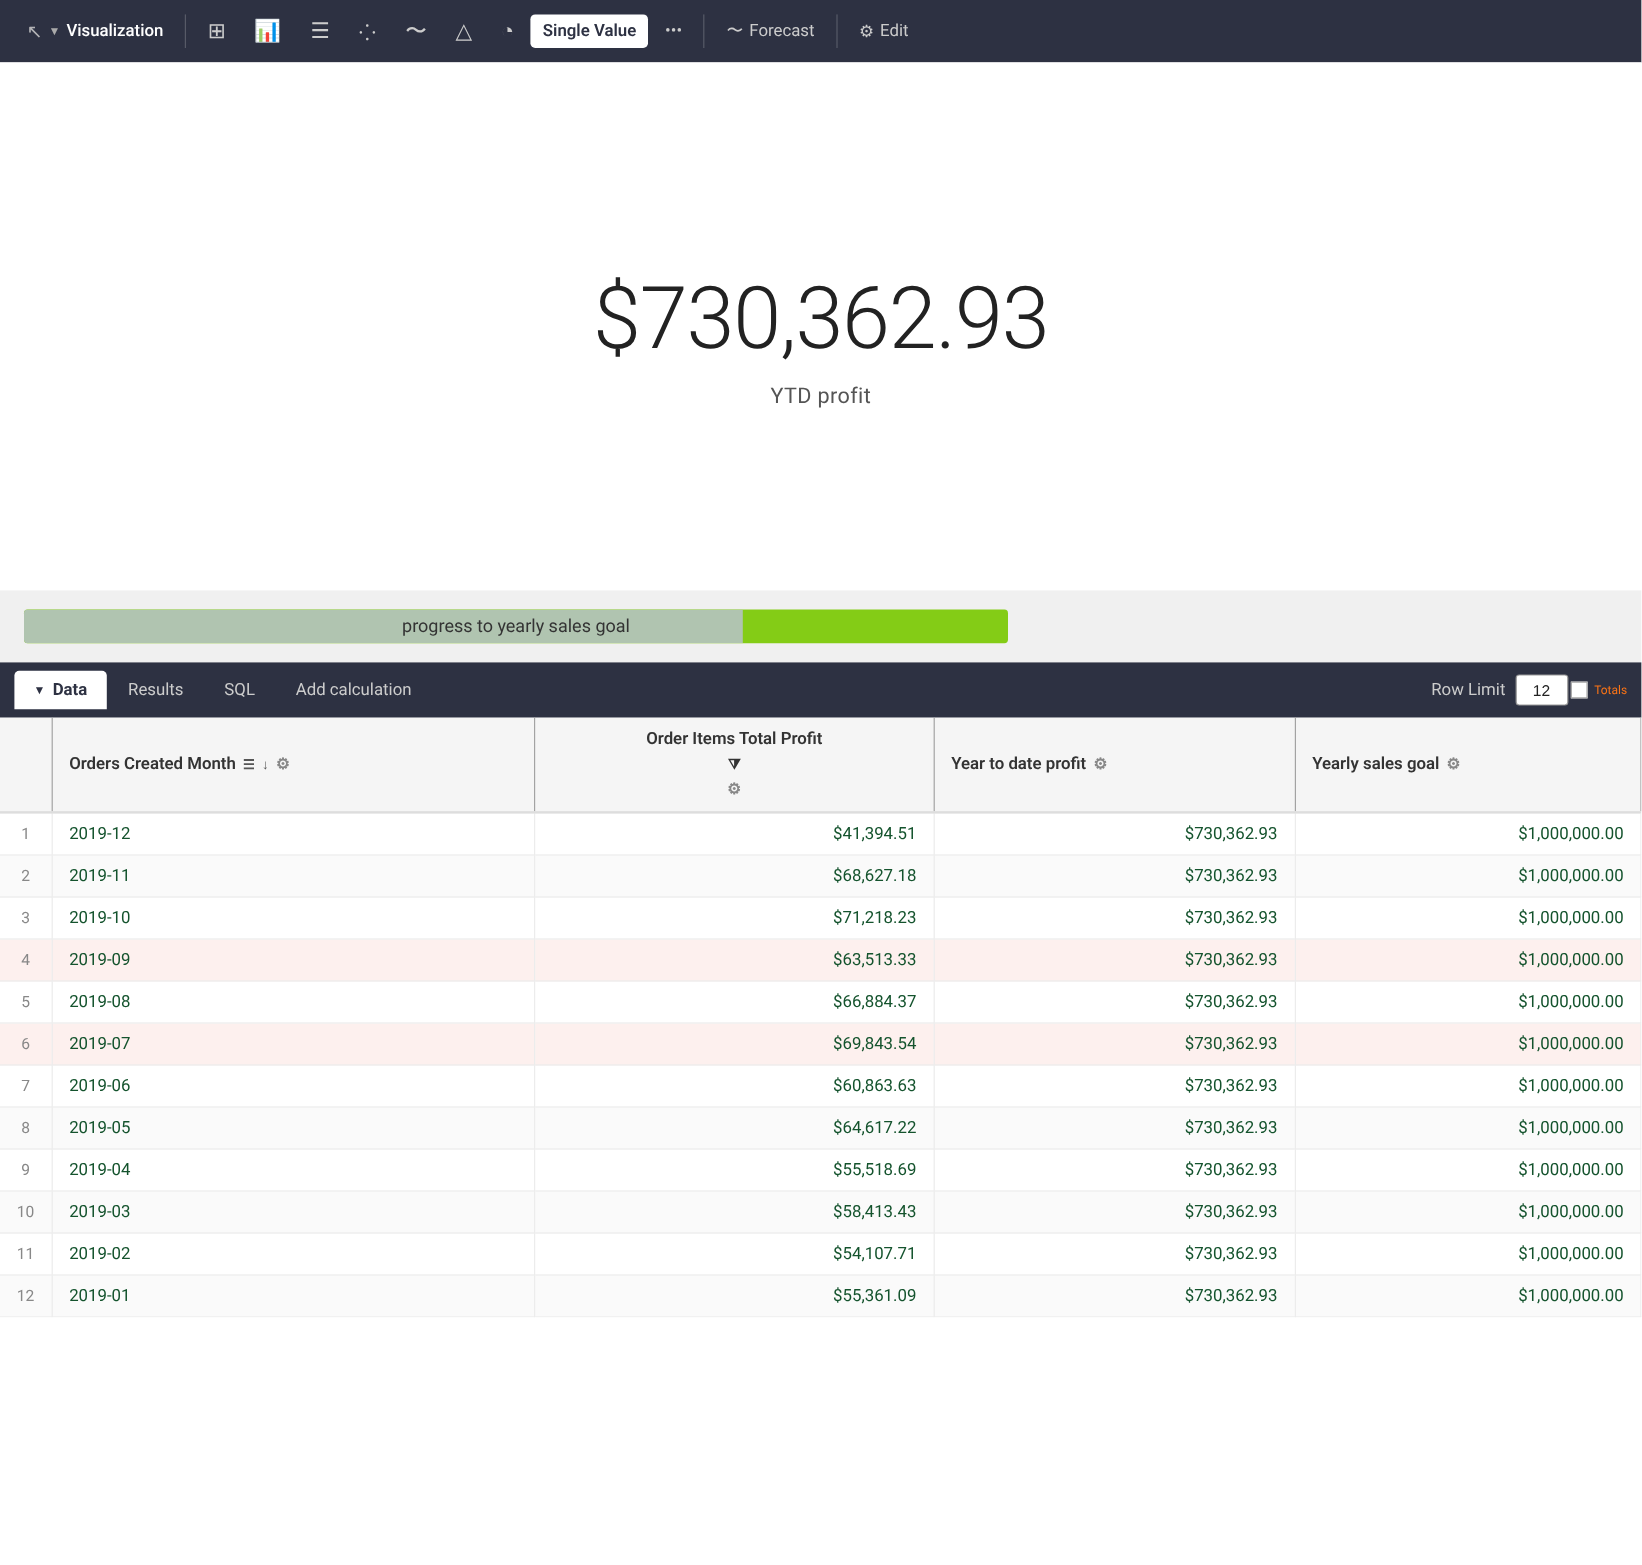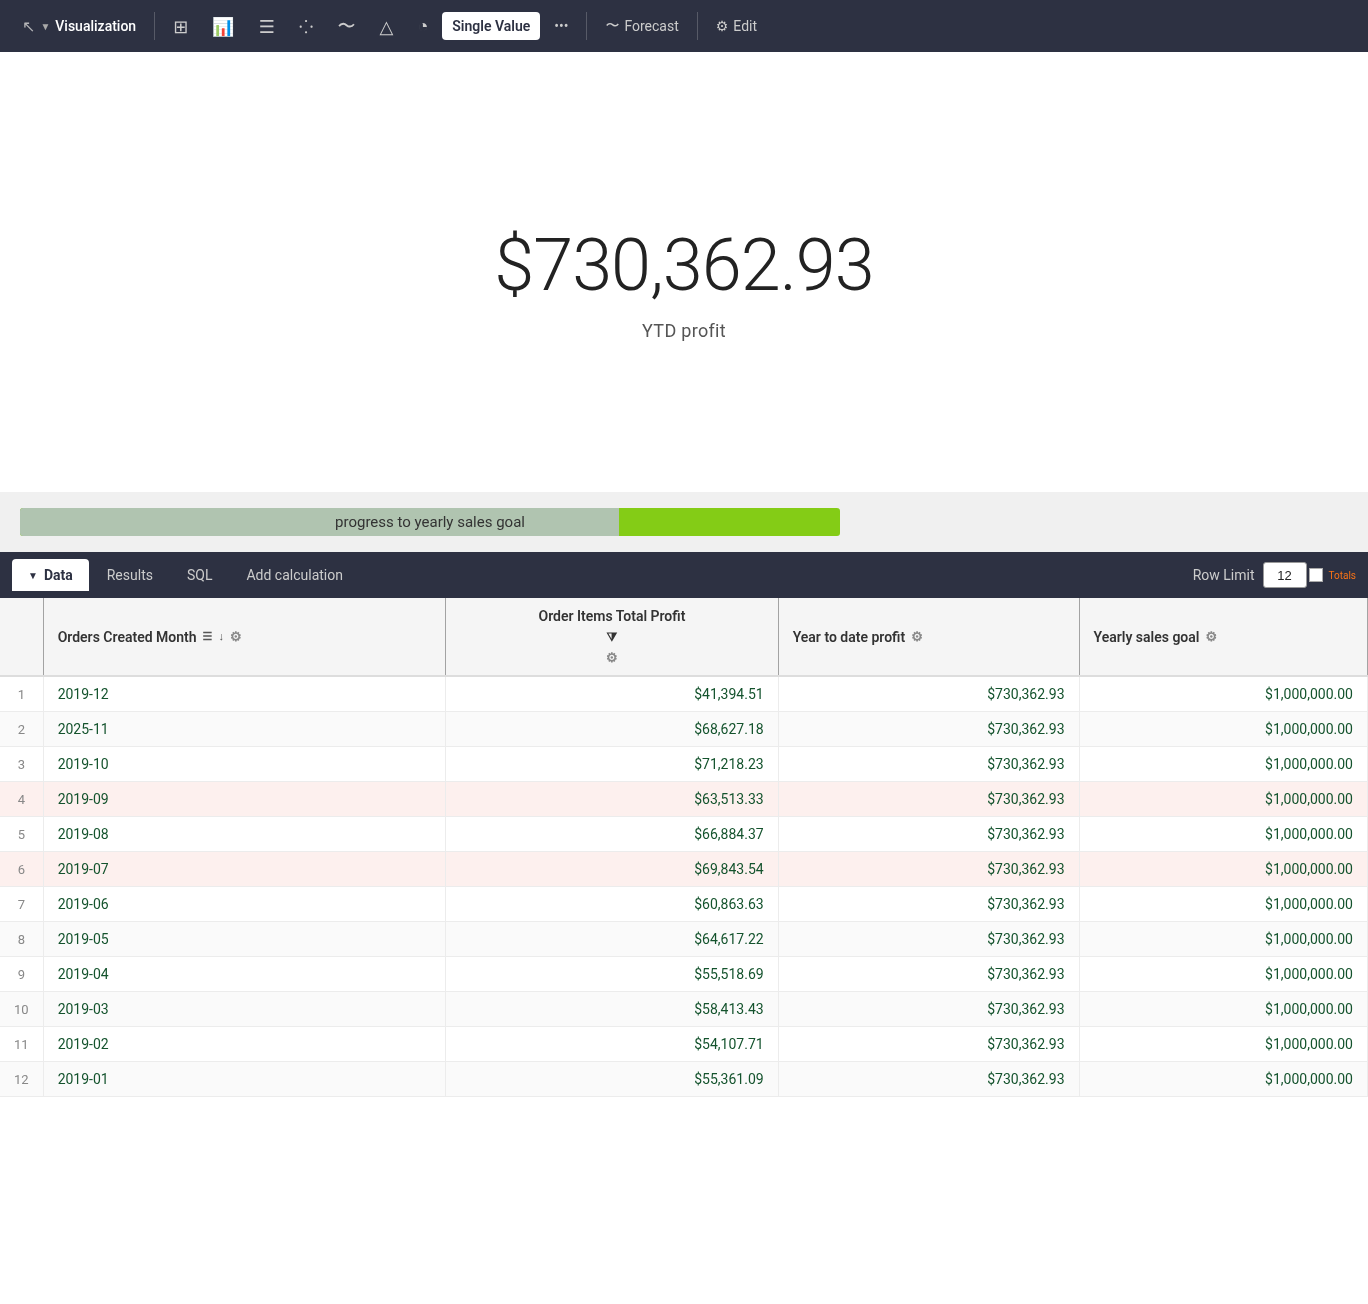--- a/index.html
+++ b/index.html
@@ -324,21 +324,21 @@
     <tbody id="table-body">
     <tr>
     <td class="row-num">1</td>
     <td>2019-12</td>
     <td class="num-val">$41,394.51</td>
     <td class="num-val">$730,362.93</td>
     <td class="num-val">$1,000,000.00</td>
   </tr>
         <tr>
     <td class="row-num">2</td>
-    <td>2025-11</td>
+    <td>2019-11</td>
     <td class="num-val">$68,627.18</td>
     <td class="num-val">$730,362.93</td>
     <td class="num-val">$1,000,000.00</td>
   </tr>
         <tr>
     <td class="row-num">3</td>
     <td>2019-10</td>
     <td class="num-val">$71,218.23</td>
     <td class="num-val">$730,362.93</td>
     <td class="num-val">$1,000,000.00</td>

